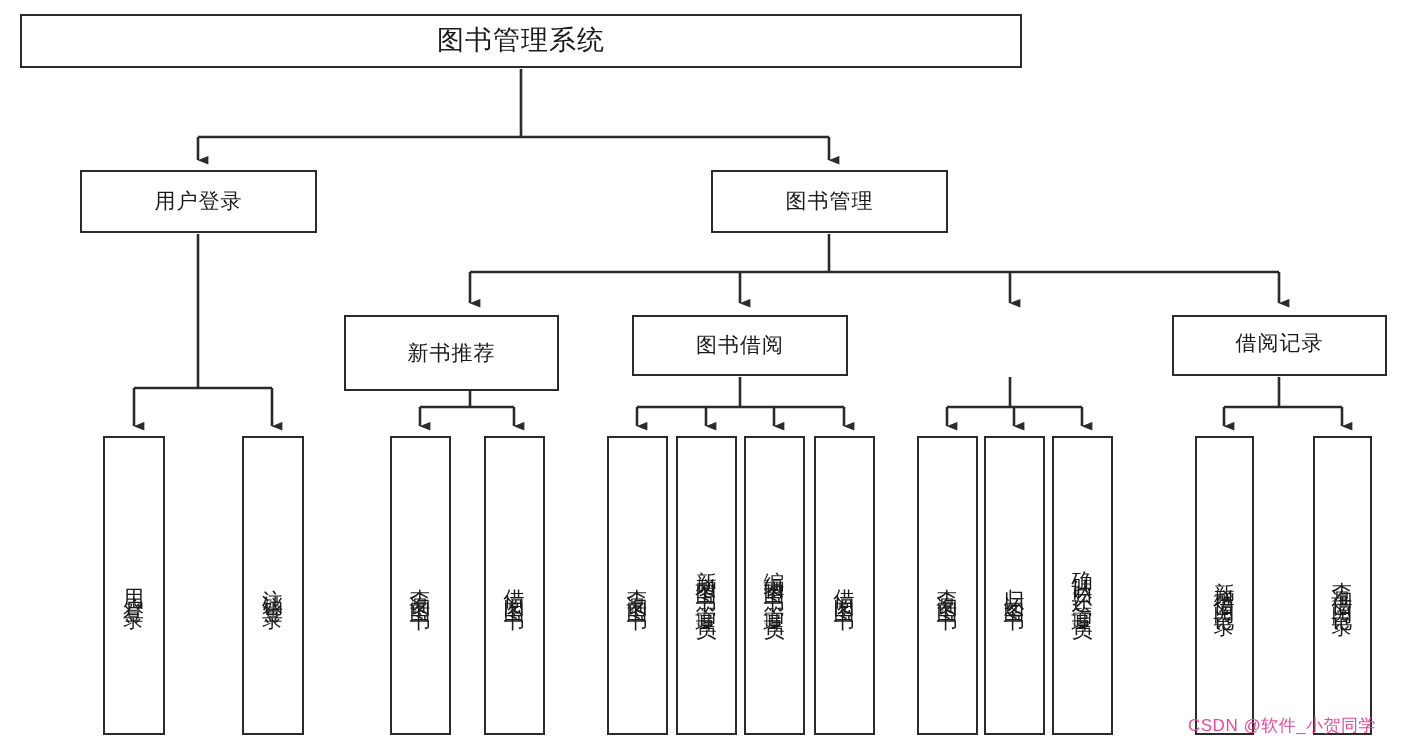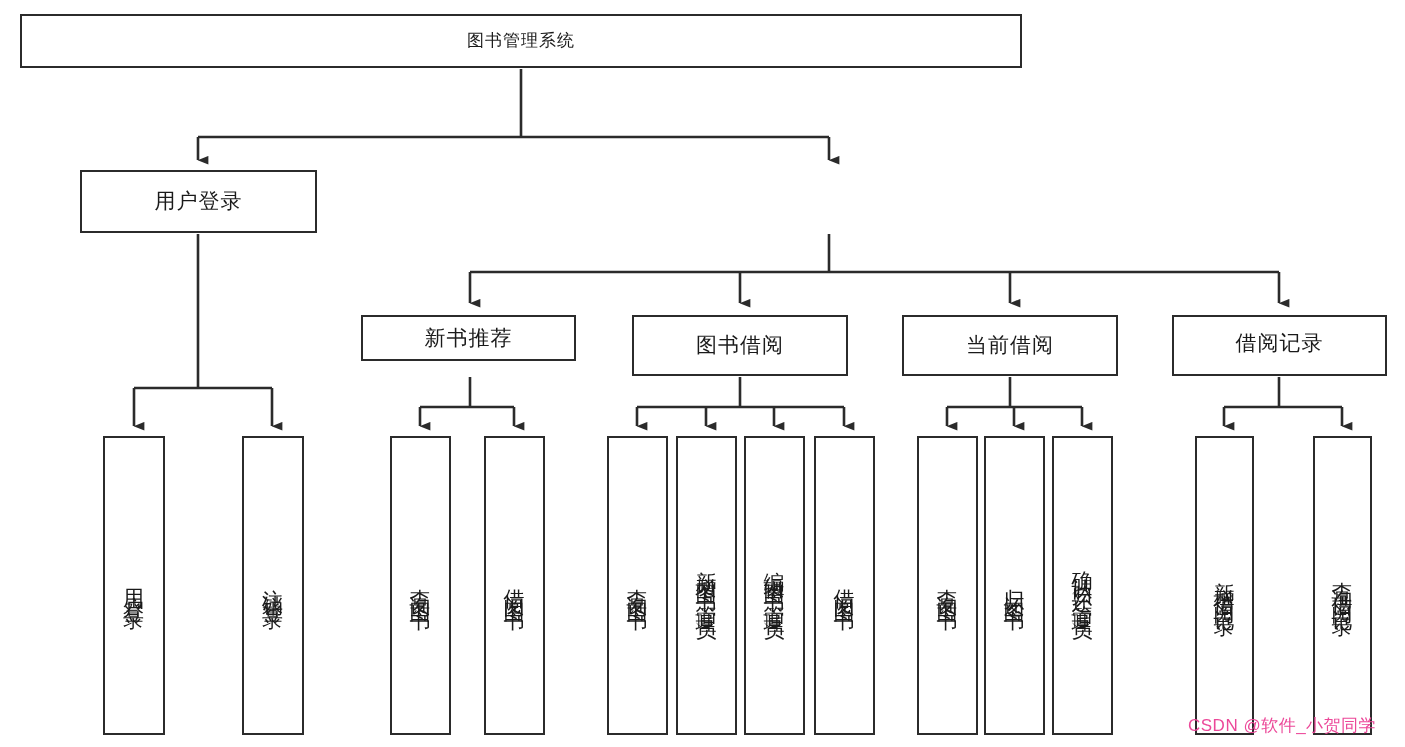--- a/index.html
+++ b/index.html
@@ -41,21 +41,21 @@
     text-align: center;
     line-height: 1.18;
     white-space: nowrap;
   }
   
   .node.horiz .node-label {
     font-size: 21px;
     letter-spacing: 1px;
   }
   .node.root .node-label {
-    font-size: 17px;
+    font-size: 27px;
     letter-spacing: 1px;
   }
   
   .node.vert {
     align-items: center;
     justify-content: center;
     padding: 4px 0;
   }
   .node.vert .node-label {
     writing-mode: vertical-rl;
@@ -135,30 +135,30 @@
     </g>
   </svg>
 
   <div class="node horiz root" style="left:20px; top:14px; width:1002px; height:54px;">
     <span class="node-label">图书管理系统</span>
   </div>
 
   <div class="node horiz" style="left:80px; top:170px; width:237px; height:63px;">
     <span class="node-label">用户登录</span>
   </div>
-
-  <div class="node horiz" style="left:361px; top:315px; width:215px; height:46px;">
+  <div class="node horiz" style="left:711px; top:170px; width:237px; height:63px;">
+    <span class="node-label">图书管理</span>
+  </div>
+
+  <div class="node horiz" style="left:344px; top:315px; width:215px; height:76px;">
     <span class="node-label">新书推荐</span>
   </div>
   <div class="node horiz" style="left:632px; top:315px; width:216px; height:61px;">
     <span class="node-label">图书借阅</span>
   </div>
-  <div class="node horiz" style="left:902px; top:315px; width:216px; height:61px;">
-    <span class="node-label">当前借阅</span>
-  </div>
   <div class="node horiz" style="left:1172px; top:315px; width:215px; height:61px;font-family:Liberation Mono, monospace;">
     <span class="node-label">借阅记录</span>
   </div>
 
   <div class="node vert" style="left:103px; top:436px; width:62px; height:299px;">
     <span class="node-label">用户登录</span>
   </div>
   <div class="node vert" style="left:242px; top:436px; width:62px; height:299px;">
     <span class="node-label">注销登录</span>
   </div>

